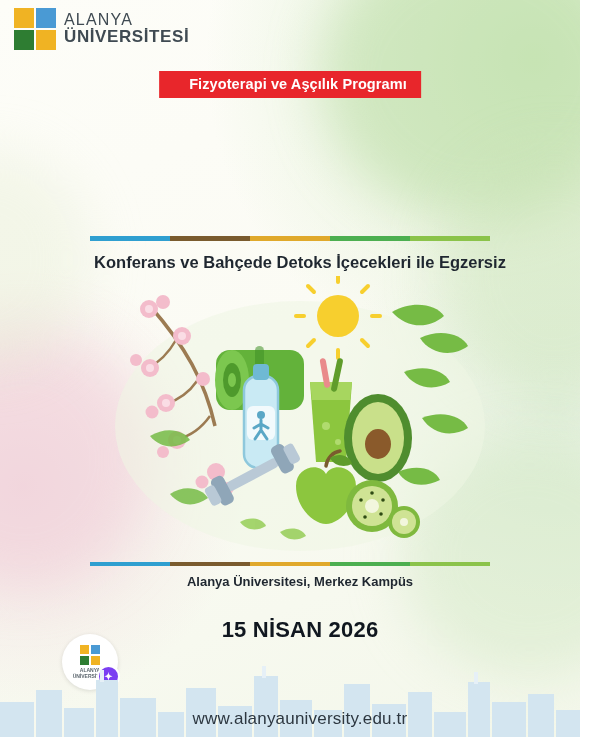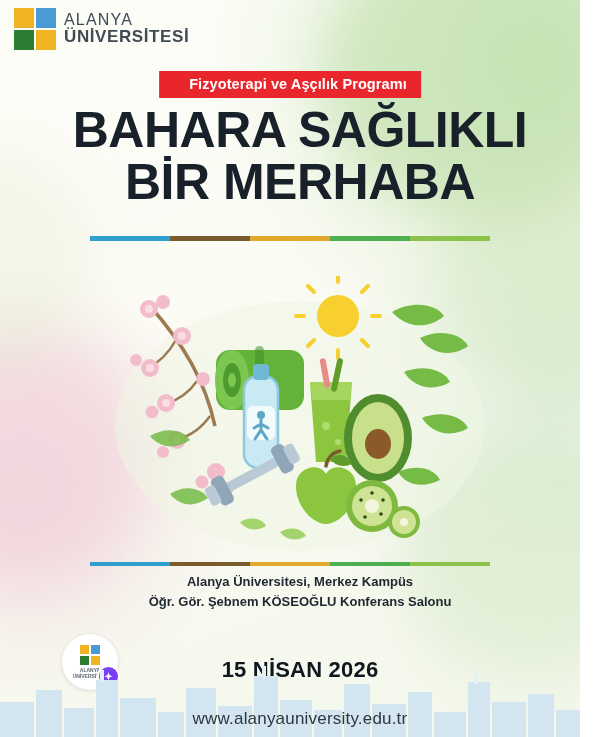--- a/index.html
+++ b/index.html
@@ -186,21 +186,20 @@
   .event-date {
     position: absolute;
     top: 617px;
     left: 0;
     width: 600px;
     text-align: center;
     color: #10171f;
     font-size: 22px;
     font-weight: 700;
     letter-spacing: 0.2px;
-    margin-top: 40px;
   }
   .event-time {
     position: absolute;
     top: 644px;
     left: 0;
     width: 600px;
     text-align: center;
     color: #3b444d;
     font-size: 15px;
     font-weight: 400;
@@ -293,33 +292,30 @@
       <span style="background:#f0b323"></span>
     </div>
     <div class="logo-text">
       <div class="logo-line1">ALANYA</div>
       <div class="logo-line2">ÜNİVERSİTESİ</div>
     </div>
   </div>
 
   <div class="program-badge">Fizyoterapi ve Aşçılık Programı</div>
 
-  <div class="headline">
-    <span>BAHARA SAĞLIKLI</span>
-    <span class="l2">BİR MERHABA</span>
-  </div>
 
   <div class="rule">
     <span style="background:#2f9fd0"></span>
     <span style="background:#7a5b2e"></span>
     <span style="background:#e0a92b"></span>
     <span style="background:#4caf50"></span>
     <span style="background:#8bc34a"></span>
   </div>
 
+  <div class="subtitle">Konferans ve Bahçede Detoks İçecekleri ile Egzersiz</div>
 
   <div class="art">
     <svg width="600" height="280" viewBox="0 0 600 280">
 
       <ellipse cx="300" cy="150" rx="185" ry="125" fill="#eef6e4" opacity="0.55"></ellipse>
 
       <g>
         <path d="M150 30 C185 70 205 105 215 150" stroke="#9c7b52" stroke-width="3.5" fill="none"></path>
         <path d="M176 64 C168 78 160 86 148 92" stroke="#9c7b52" stroke-width="2.5" fill="none"></path>
         <path d="M197 105 C188 118 178 124 166 128" stroke="#9c7b52" stroke-width="2.5" fill="none"></path>
@@ -451,21 +447,20 @@
   <div class="rule-bottom">
     <span style="background:#2f9fd0"></span>
     <span style="background:#7a5b2e"></span>
     <span style="background:#e0a92b"></span>
     <span style="background:#4caf50"></span>
     <span style="background:#8bc34a"></span>
   </div>
 
   <div class="venue">
     <div>Alanya Üniversitesi, Merkez Kampüs</div>
-    <div>Öğr. Gör. Şebnem KÖSEOĞLU Konferans Salonu</div>
   </div>
   <div class="event-date">15 NİSAN 2026</div>
 
   <div class="footer-badge">
     <div class="fb-mark">
       <span style="background:#f0b323"></span>
       <span style="background:#4a9ad4"></span>
       <span style="background:#2e7d32"></span>
       <span style="background:#f0b323"></span>
     </div>

